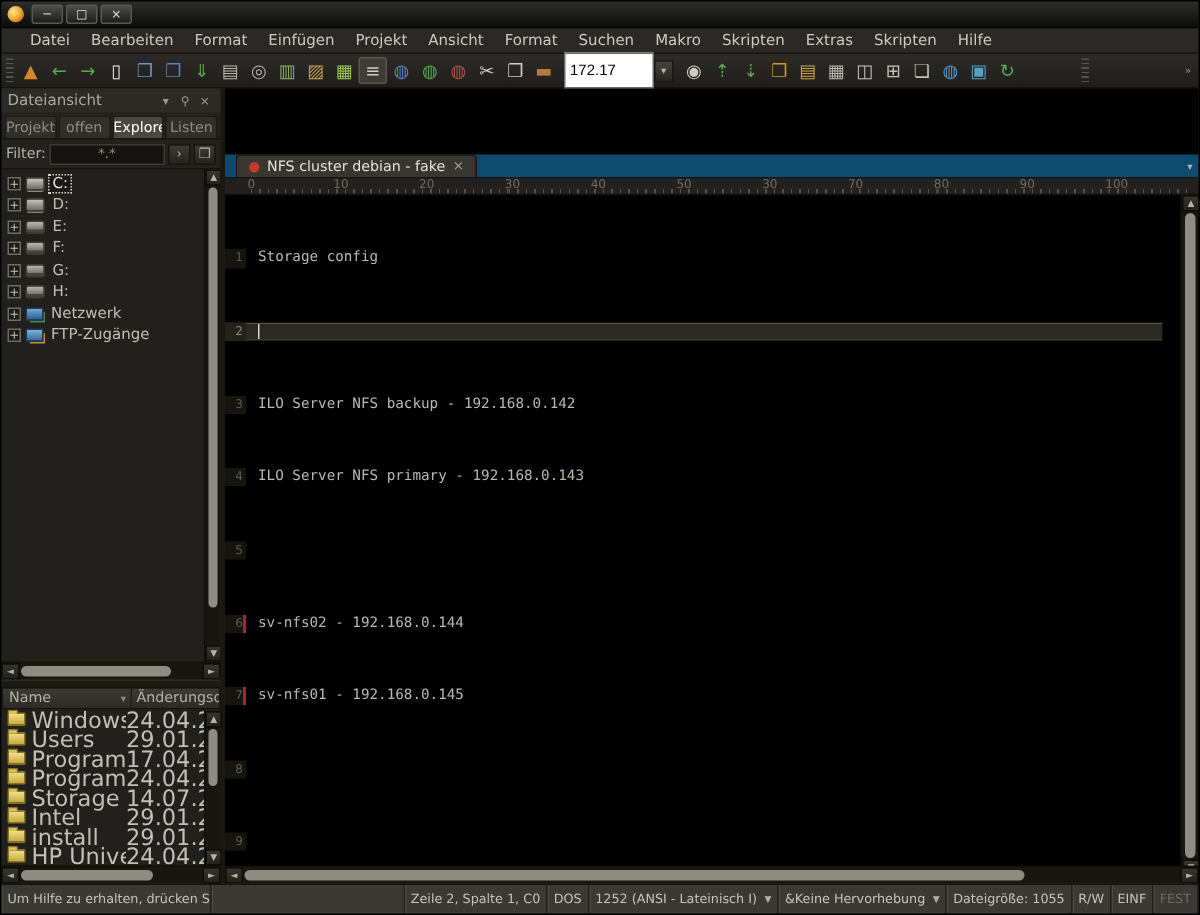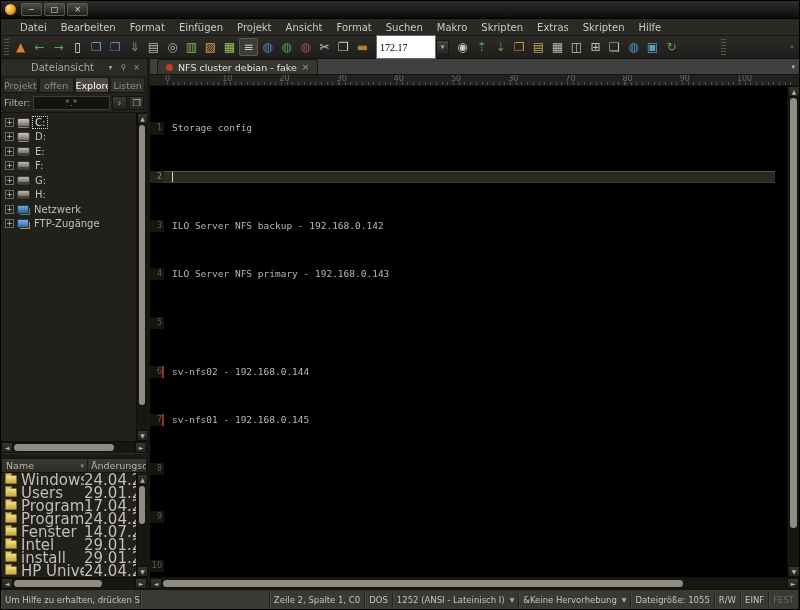--- a/index.html
+++ b/index.html
@@ -23,32 +23,32 @@
   
   .toolbar{height:23px;flex:none;background:linear-gradient(#2c2b27,#1f1e1a);display:flex;align-items:center;
     padding:0 3px;border-bottom:1px solid #111;}
   .tb-handle{width:5px;height:16px;margin-right:2px;flex:none;
     background:repeating-linear-gradient(to bottom,#55534a 0 1px,transparent 1px 3px);}
   .tb-group{display:flex;align-items:center;}
   .tb-icon{width:19px;height:18px;display:flex;align-items:center;justify-content:center;font-size:12px;flex:none;}
   .tb-icon.pressed{background:#3d3c35;border:1px solid #5a584d;border-radius:2px;}
   .tb-combo{display:flex;align-items:center;margin:0 4px;flex:none;}
   .tb-combo input{width:60px;height:15px;border:1px solid #6a6a66;background:#fff;color:#000;
-    font-size:10px;padding:11px 3px;font-family:Liberation Serif, serif;}
+    font-size:10px;padding:11px 3px;font-family:Liberation Sans, sans-serif;}
   .combo-arrow{width:13px;height:15px;background:linear-gradient(#44433d,#262521);border:1px solid #191814;
     font-size:7px;display:flex;align-items:center;justify-content:center;color:#b5b2a7;}
   .tb-overflow{margin-left:auto;width:8px;height:16px;color:#8a887d;font-size:7px;display:flex;
     align-items:center;justify-content:center;}
   
   .main{flex:1;display:flex;min-height:0;}
   
   .sidebar{width:149px;flex:none;background:#23221e;display:flex;flex-direction:column;border-right:3px solid #191813;}
   .sb-header{height:16px;flex:none;display:flex;align-items:center;padding:0 4px;font-size:10px;
     color:#aca99e;background:#2b2a25;}
-  .sb-header .t{flex:1;margin-left:26px;}
+  .sb-header .t{flex:1;}
   .sb-hicon{width:13px;text-align:center;font-size:8px;color:#9a978c;}
   .sb-tabs{height:18px;flex:none;display:flex;gap:1px;padding:2px 2px 0;border-bottom:1px solid #15140f;}
   .sb-tab{flex:1;font-size:9.5px;text-align:center;line-height:15px;color:#8f8c81;background:#302f29;
     border:1px solid #1a1914;border-bottom:none;border-radius:2px 2px 0 0;white-space:nowrap;overflow:hidden;}
   .sb-tab.active{background:#4a483f;color:#fff;}
   .sb-filter{height:19px;flex:none;display:flex;align-items:center;padding:2px 3px;gap:2px;font-size:9.5px;color:#b5b2a7;}
   .sb-filter input{flex:1;min-width:20px;height:14px;background:#14130f;border:1px solid #3e3c34;color:#8f8c81;
     font-size:9px;text-align:center;font-family:inherit;}
   .sb-btn{width:15px;height:14px;flex:none;background:linear-gradient(#3b3a33,#24231e);border:1px solid #16150f;
     font-size:9px;color:#b5b2a7;display:flex;align-items:center;justify-content:center;}
@@ -90,22 +90,22 @@
   .f-c1{width:86px;padding-left:4px;border-right:1px solid #1e1d17;display:flex;align-items:center;justify-content:space-between;padding-right:3px;}
   .f-c2{flex:1;padding-left:3px;display:flex;align-items:center;overflow:hidden;white-space:nowrap;}
   .f-rows{height:104px;overflow:hidden;background:#21201c;padding-right:11px;}
   .f-row{height:13px;display:flex;align-items:center;font-size:15px;color:#c2bfb5;}
   .f-row .nm{width:83px;flex:none;display:flex;gap:4px;padding-left:4px;align-items:center;white-space:nowrap;overflow:hidden;}
   .f-row .dt{flex:1;white-space:nowrap;overflow:hidden;}
   .files-vscroll{top:16px;bottom:12px;}
   .sortglyph{font-size:7px;color:#8f8c81;}
   
   .editor{flex:1;display:flex;flex-direction:column;min-width:0;background:#000;}
-  .tabbar{height:16px;flex:none;background:#404040;display:flex;align-items:flex-end;padding-left:7px;
-    position:relative;border-bottom:1px solid #15140f;}
+  .tabbar{height:16px;flex:none;background:#0c4a6e;display:flex;align-items:flex-end;padding-left:7px;
+    position:relative;border-bottom:1px solid #15140f;margin-top:44px;}
   .tab{height:15px;display:flex;align-items:center;gap:5px;background:#37362f;border:1px solid #191813;
     border-bottom:none;border-radius:3px 3px 0 0;padding:0 8px;font-size:9.5px;color:#e4e2da;}
   .tab .dot{width:7px;height:7px;border-radius:50%;background:#c23b2e;flex:none;}
   .tab .x{color:#a8a59a;font-size:9px;}
   .tab-list-btn{position:absolute;right:4px;top:4px;font-size:7px;color:#b5b2a7;}
   .ruler{height:11px;flex:none;background:#22211d;display:flex;padding-left:17px;color:#6e6b60;
     font-size:8px;border-bottom:1px solid #15140f;overflow:hidden;}
   .ruler-cell{width:57.2px;flex:none;position:relative;}
   .ruler-cell::before{content:"";position:absolute;bottom:0;left:0;right:0;height:3px;
     background:repeating-linear-gradient(to right,#55524a 0 1px,transparent 1px 5.72px);}
@@ -332,21 +332,21 @@
               <span class="nm">
                 <span class="ico ico-folder"></span>
                 <span>Program Files</span>
               </span>
               <span class="dt">24.04.2014 14:</span>
             </div>
 
             <div class="f-row">
               <span class="nm">
                 <span class="ico ico-folder"></span>
-                <span>Fenster</span>
+                <span>Storage</span>
               </span>
               <span class="dt">14.07.2009 05:</span>
             </div>
 
             <div class="f-row">
               <span class="nm">
                 <span class="ico ico-folder"></span>
                 <span>Intel</span>
               </span>
               <span class="dt">29.01.2014 11:</span>

